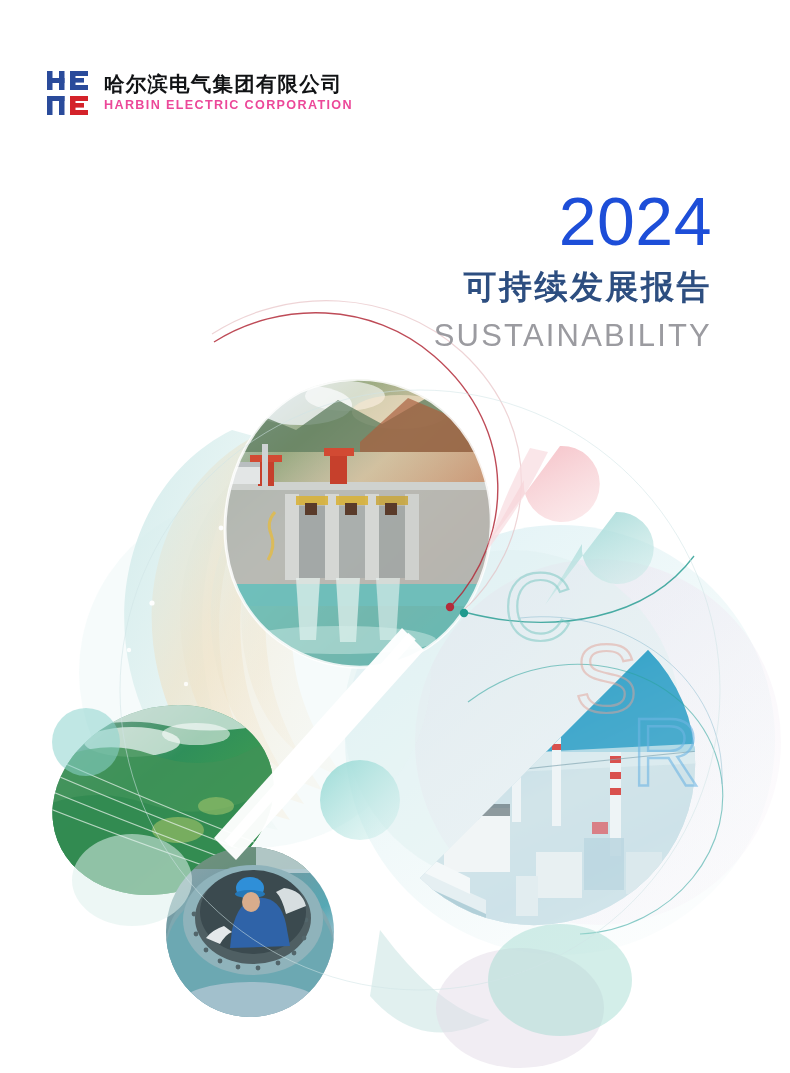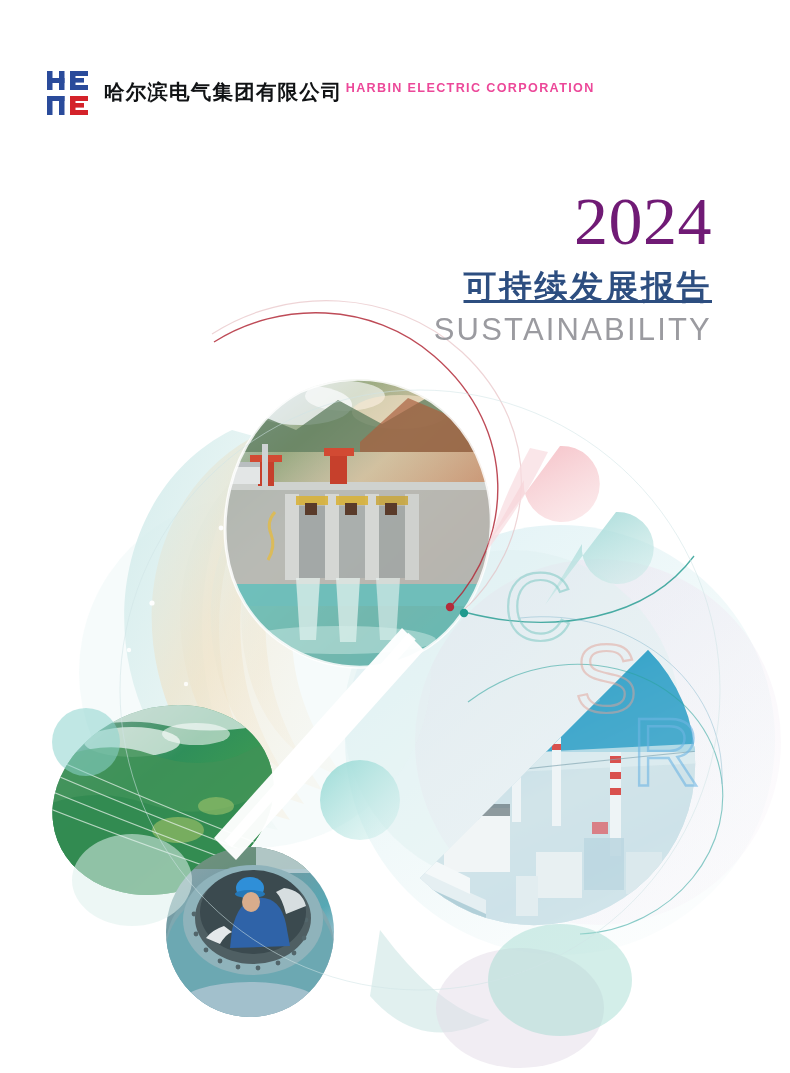--- a/index.html
+++ b/index.html
@@ -16,56 +16,55 @@
   }
 
   
   .logo-lockup{
     position:absolute;left:46px;top:70px;
     display:flex;align-items:center;gap:14px;
   }
   .logo-mark{
     width:44px;height:46px;flex:0 0 auto;
   }
-  .logo-text{display:flex;flex-direction:row;gap:3px;}
+  .logo-text{display:flex;flex-direction:column;gap:3px;}
   .company-cn{
     font-size:20.5px;font-weight:700;color:#111315;
     letter-spacing:1.2px;line-height:1.05;white-space:nowrap;
     font-family:"DejaVu Sans","Liberation Sans",sans-serif;
   }
   .company-en{
     font-size:12.6px;font-weight:700;color:#ec4899;
     letter-spacing:1.35px;line-height:1.05;white-space:nowrap;
   }
 
   
   .title-block{
     position:absolute;right:78px;top:188px;
     text-align:right;z-index:30;
   }
   .title-year{
     font-size:68px;font-weight:400;line-height:0.98;
-    color:#701a75;letter-spacing:0.5px;
-    font-family:Liberation Serif, serif;
+    color:#1d4ed8;letter-spacing:0.5px;
+    font-family:Liberation Sans, sans-serif;
   }
   .title-cn{
     margin-top:14px;
     font-size:33px;font-weight:700;line-height:1.12;
     color:#2d4e80;letter-spacing:2.5px;
     font-family:"DejaVu Sans","Liberation Sans",sans-serif;
     white-space:nowrap;
-    text-decoration:underline;
   }
   .title-en1,.title-en2{
     font-size:31px;font-weight:400;color:#9b9ba0;
     letter-spacing:2.2px;line-height:1.23;
     font-family:"Liberation Sans","DejaVu Sans",sans-serif;
     white-space:nowrap;
   }
-  .title-en1{margin-top:5px;}
+  .title-en1{margin-top:11px;}
 
   
   .artwork{
     position:absolute;left:0;top:0;
     width:790px;height:1073px;
     z-index:10;pointer-events:none;
   }
   .csr-letters{position:absolute;left:0;top:0;width:790px;height:1073px;z-index:14;}
 </style>
 </head>

